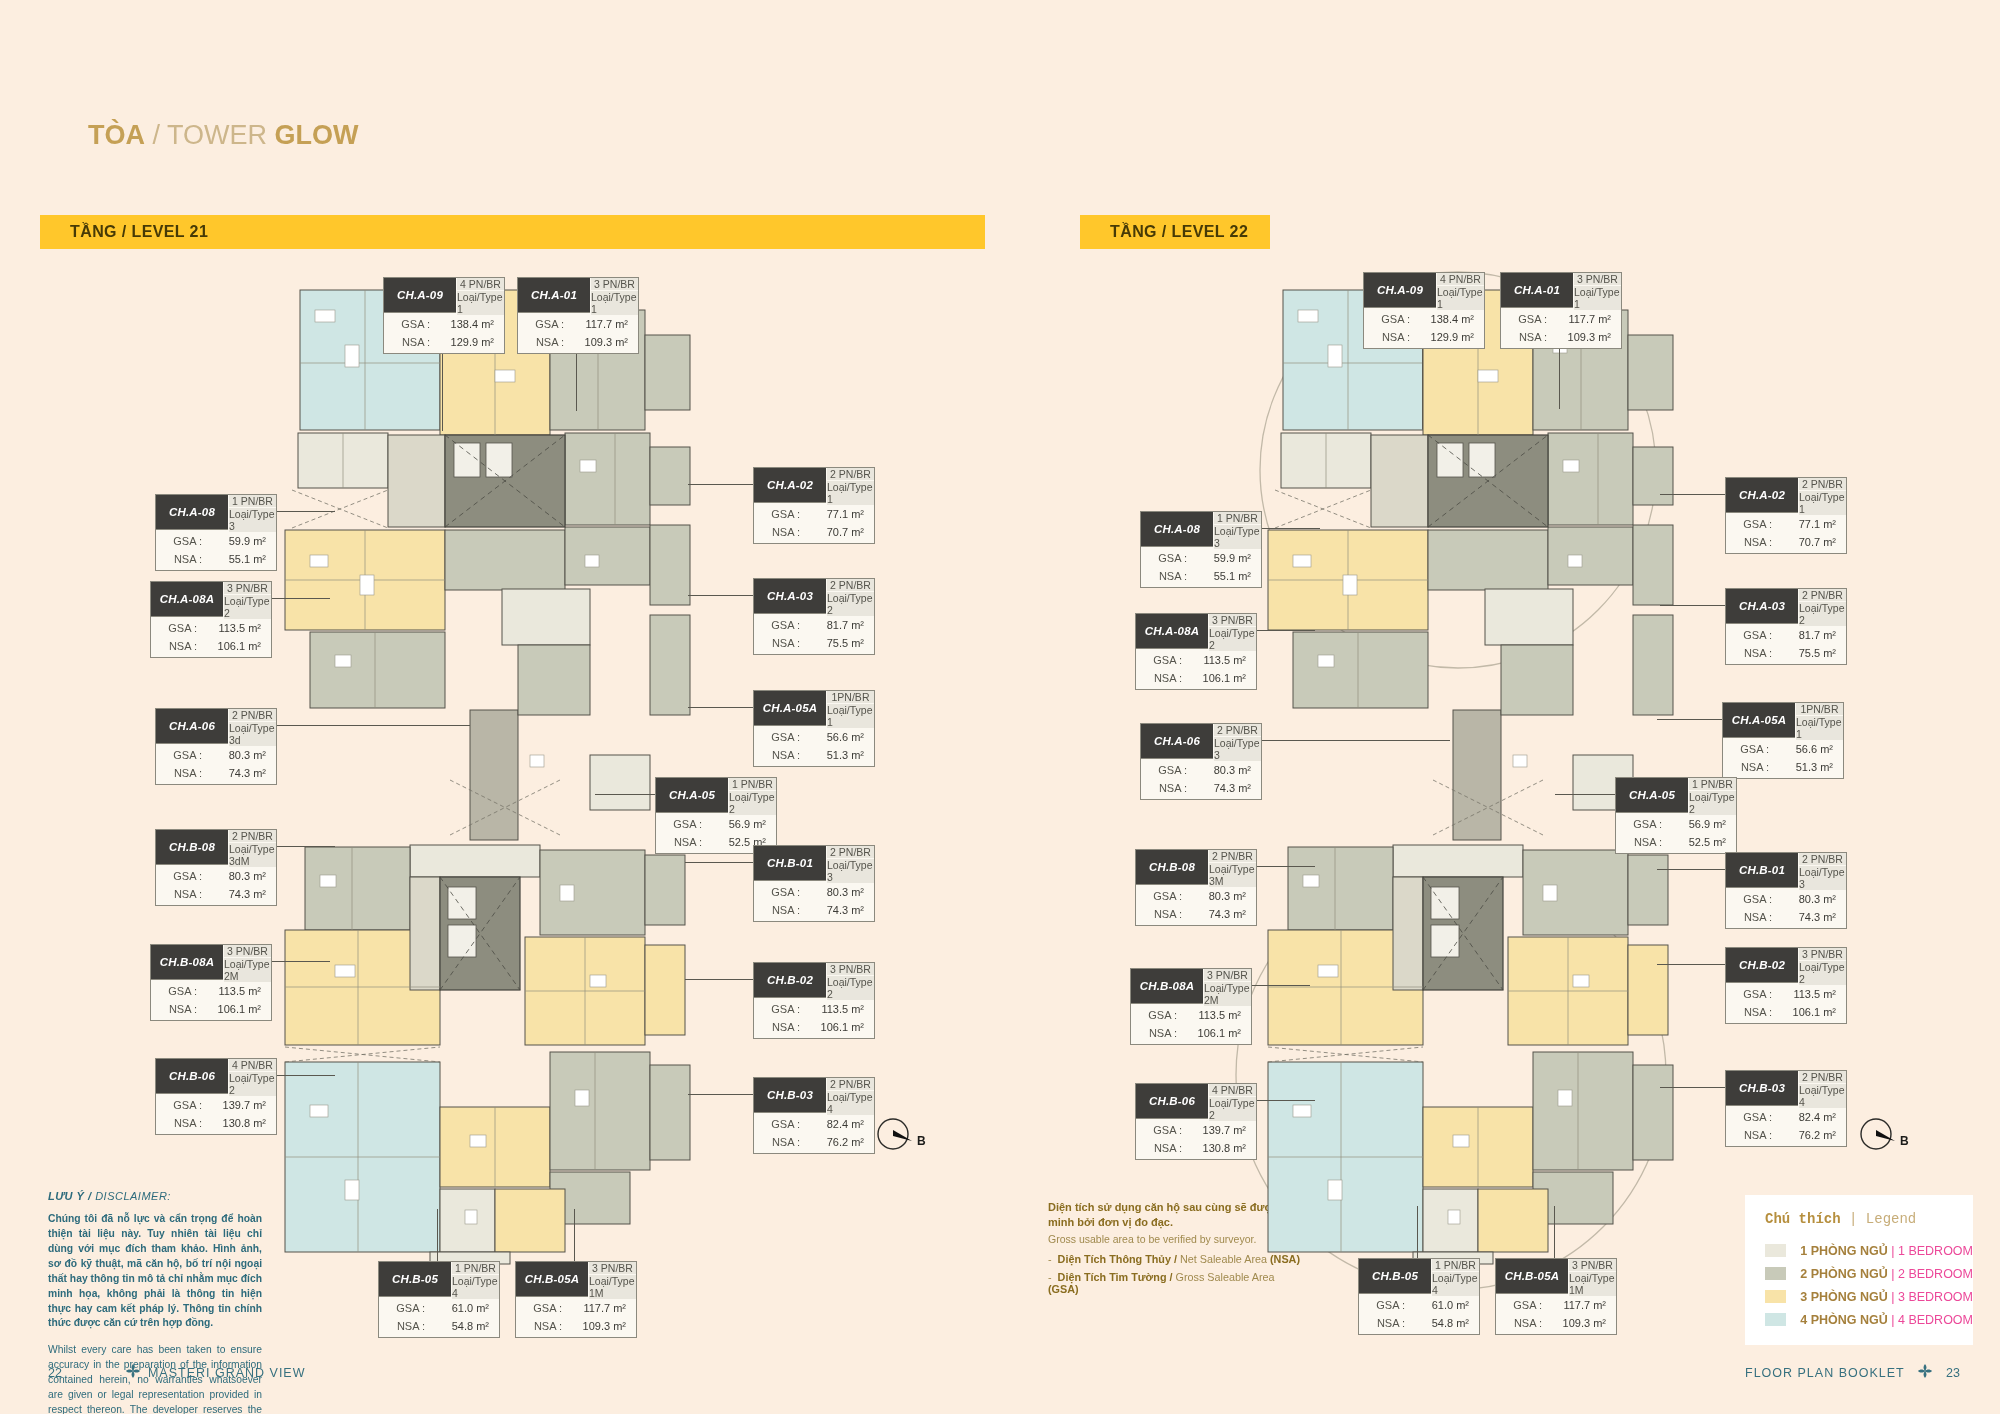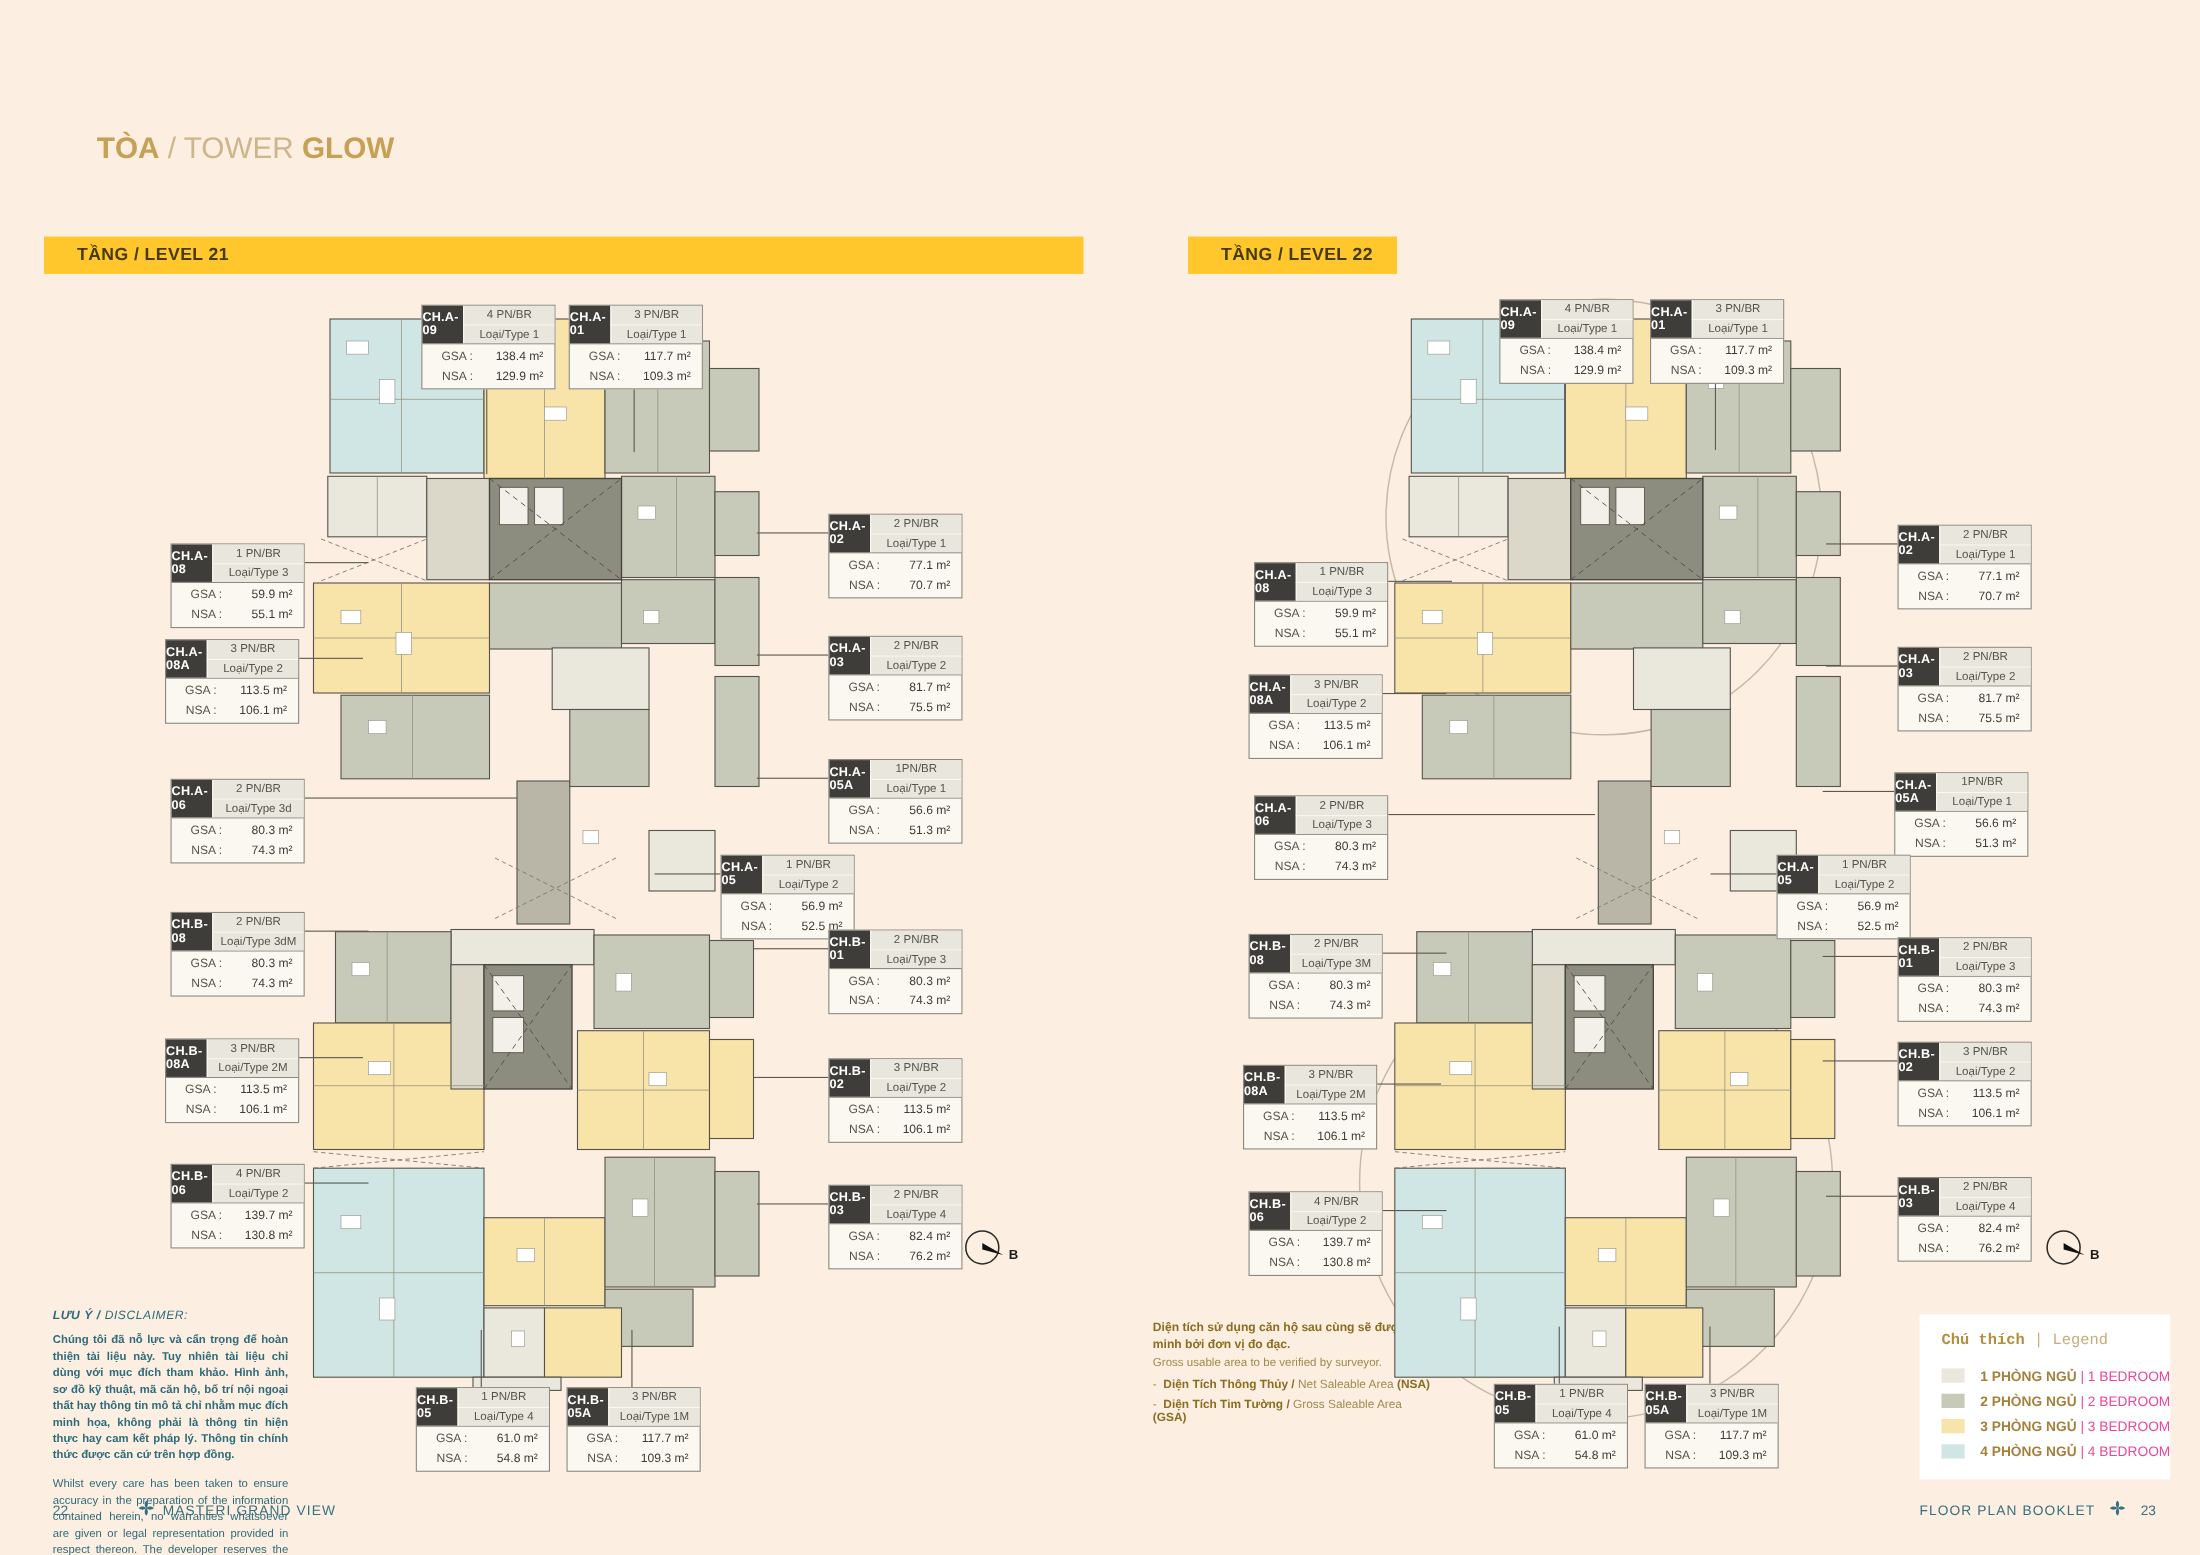--- a/index.html
+++ b/index.html
@@ -16,22 +16,22 @@
   .banner{position:absolute;height:34px;display:flex;align-items:center;
           padding-left:30px;box-sizing:border-box;font-size:16px;font-weight:700;
           color:#463a06;letter-spacing:.4px;}
   
   .plan{position:absolute;top:275px;z-index:1;}
   .plan svg{overflow:visible;display:block;}
   
   .callout{position:absolute;width:120px;background:#fbf8f1;border:1px solid #8b897e;
            z-index:3;color:#3c3b36;}
   .co-head{display:flex;height:34px;}
-  .co-code{width:37px;background:#3e3d3a;color:#ffffff;font-weight:700;font-size:11.5px;
-           display:flex;align-items:center;justify-content:center;letter-spacing:.2px;}
+  .co-code{width:72px;background:#3e3d3a;color:#ffffff;font-weight:700;font-size:11.5px;
+           display:flex;align-items:center;justify-content:center;letter-spacing:.2px;font-style:italic;}
   .co-meta{flex:1;display:flex;flex-direction:column;}
   .co-meta div{flex:1;background:#e9e6dd;border-left:1px solid #fbf8f1;
                border-bottom:1px solid #fbf8f1;display:flex;align-items:center;
                justify-content:center;font-size:10.5px;color:#55544c;}
   .co-meta div:last-child{border-bottom:none;}
   .co-vals{border-top:1px solid #8b897e;padding:2px 0;}
   .co-row{display:flex;height:18px;line-height:18px;font-size:11px;}
   .co-row .k{flex:1;text-align:right;color:#55544c;}
   .co-row .v{width:64px;text-align:right;padding-right:10px;color:#3c3b36;}
   .leader{position:absolute;background:#5a584f;z-index:2;}

